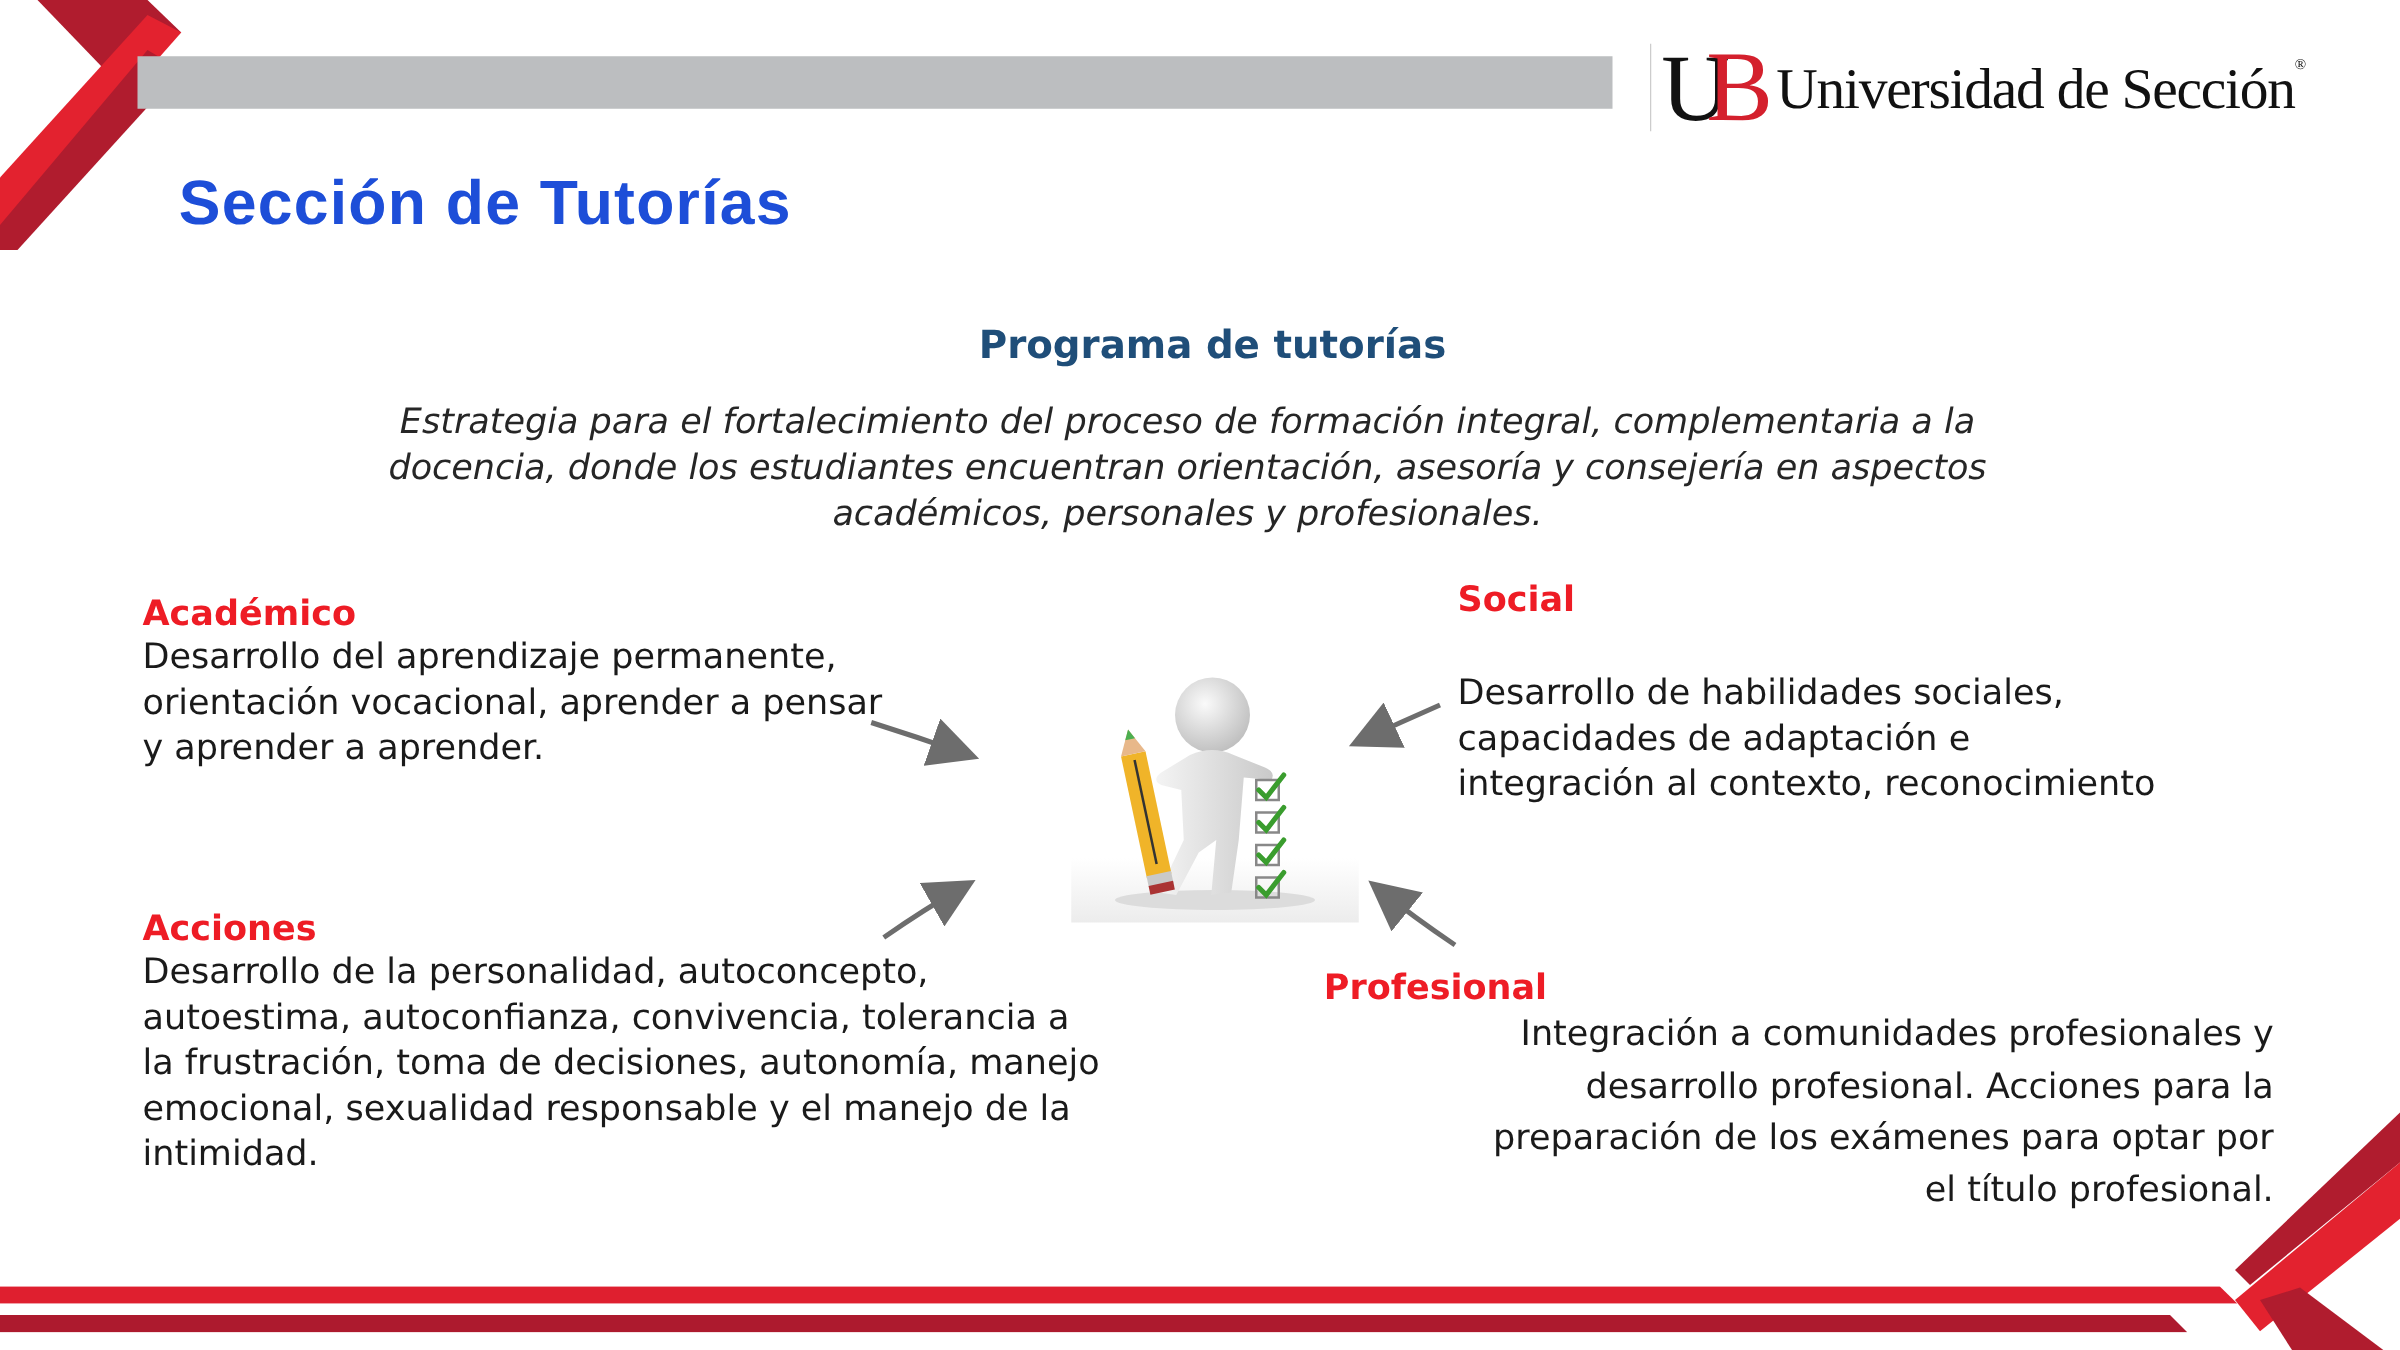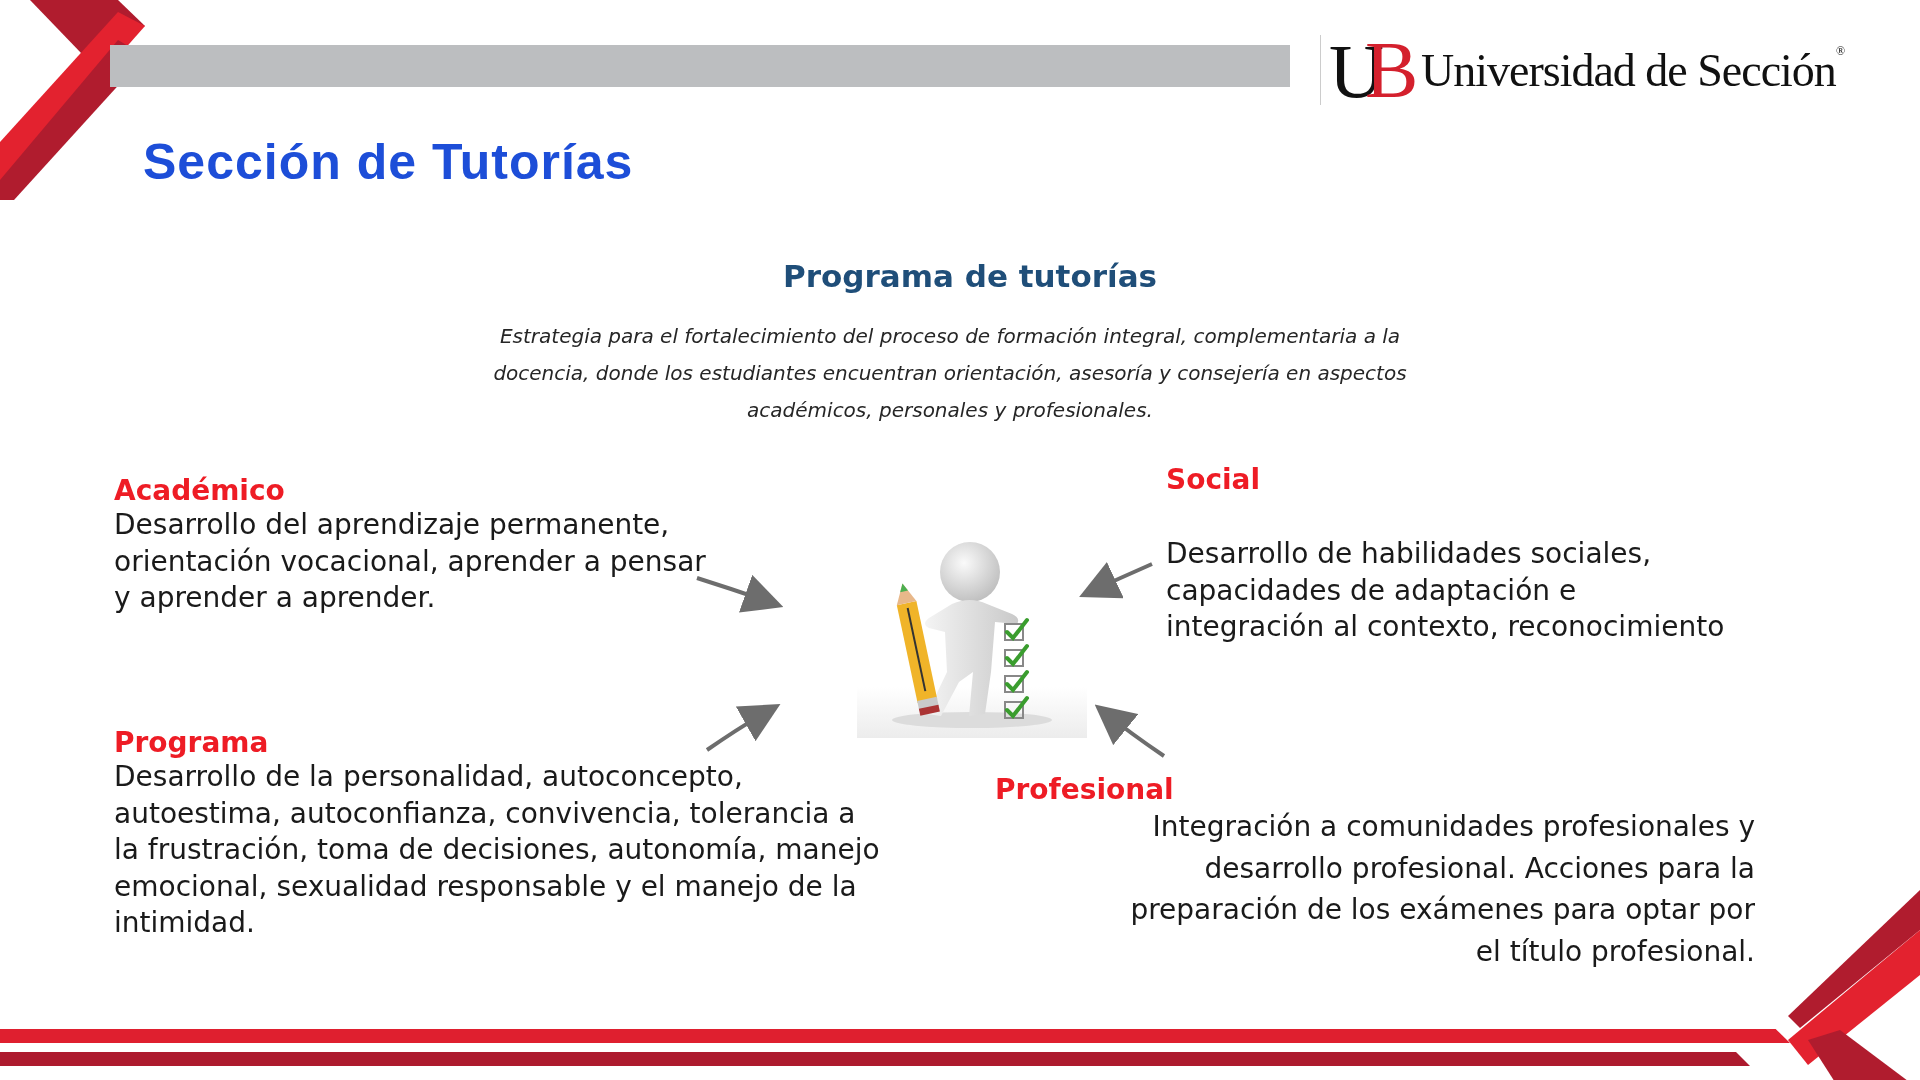--- a/index.html
+++ b/index.html
@@ -7,28 +7,28 @@
     .abs { position:absolute; }
     .topbar { left:110px; top:45px; width:1180px; height:42px; background:#bcbec0; }
     .title { left:143px; top:133px; font-family:"Liberation Sans", sans-serif; font-weight:bold; font-size:50px; color:#1d4ed8; letter-spacing:1px; }
     .logo { left:1320px; top:35px; height:70px; display:flex; align-items:center; }
     .logo-mark { position:relative; width:96px; height:70px; border-left:1px solid #ccc; }
     .logo-u { position:absolute; left:8px; top:2px; font-family:"Liberation Serif", serif; font-size:76px; line-height:68px; color:#111; }
     .logo-b { position:absolute; left:44px; top:0px; font-family:"Liberation Serif", serif; font-size:80px; line-height:70px; color:#d4202d; }
     .logo-text { font-family:"Liberation Serif", serif; font-size:46px; color:#111; letter-spacing:-1px; margin-left:4px; }
     .logo-reg { font-size:12px; vertical-align:top; color:#111; }
     .subtitle { left:0; width:1940px; top:258px; text-align:center; font-family:"DejaVu Sans", sans-serif; font-weight:bold; font-size:31px; color:#1f4e79; }
-    .intro { left:200px; width:1500px; top:318px; text-align:center; font-style:italic; font-size:20px; line-height:37px; color:#262626; }
+    .intro { left:200px; width:1500px; top:318px; text-align:center; font-style:italic; font-size:28px; line-height:37px; color:#262626; }
     .block-head { font-weight:bold; color:#ee1c25; font-size:28px; }
     .block-text { font-size:28px; line-height:36.5px; color:#1a1a1a; }
     .academico { left:114px; top:453px; width:720px;margin-top:21px; }
     .social-h { left:1166px; top:463px; }
     .social-t { left:1166px; top:536px; width:640px; }
     .personal { left:114px; top:726px; width:900px; }
-    .profesional { left:995px; top:773px; width:760px; }
+    .profesional { left:1059px; top:773px; width:760px; }
     .profesional .block-text { line-height:41.5px;text-align:right; }
     .figure { left:857px; top:532px; width:230px; height:206px; background:linear-gradient(#ffffff 75%, #ececec); }
     .bottom-stripe1 { left:0; top:1029px; width:1790px; height:14px; background:#df1f2f; clip-path:polygon(0 0,99.2% 0,100% 100%,0 100%); }
     .bottom-stripe2 { left:0; top:1052px; width:1750px; height:14px; background:#ad1a2e; clip-path:polygon(0 0,99.2% 0,100% 100%,0 100%); }
   </style>
 </head>
 <body>
 
 <svg class="abs" style="left:0;top:0" width="160" height="200" viewBox="0 0 160 200">
   <polygon points="30,0 118,0 145,26 82,54" fill="#b01c2e"></polygon>
@@ -66,21 +66,21 @@
 </div>
 
 <div class="abs block-head social-h">Social</div>
 <div class="abs block-text social-t">
   <div>Desarrollo de habilidades sociales,</div>
   <div>capacidades de adaptación e</div>
   <div>integración al contexto, reconocimiento</div>
 </div>
 
 <div class="abs personal">
-  <div class="block-head">Programa</div>
+  <div class="block-head">Acciones</div>
   <div class="block-text">
     <div>Desarrollo de la personalidad, autoconcepto,</div>
     <div>autoestima, autoconfianza, convivencia, tolerancia a</div>
     <div>la frustración, toma de decisiones, autonomía, manejo</div>
     <div>emocional, sexualidad responsable y el manejo de la</div>
     <div>intimidad.</div>
   </div>
 </div>
 
 <div class="abs profesional">

